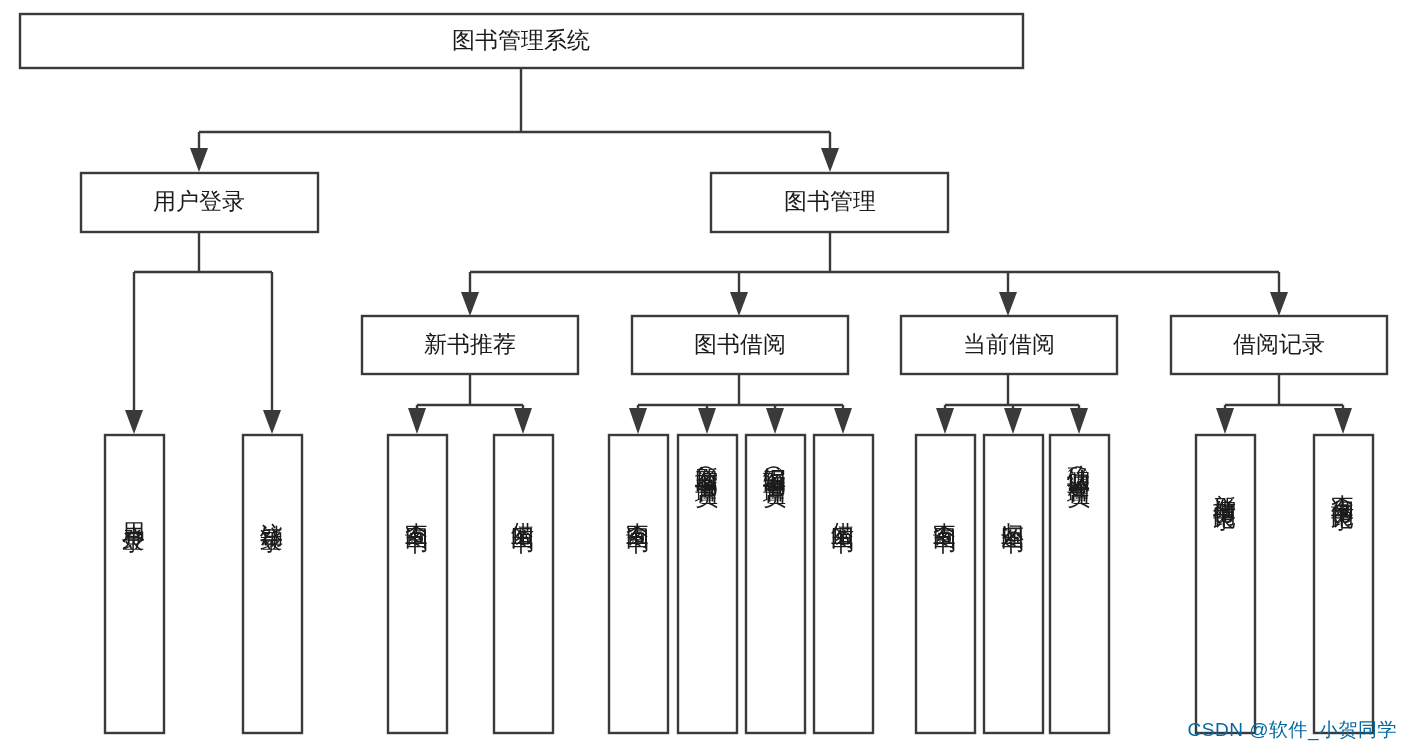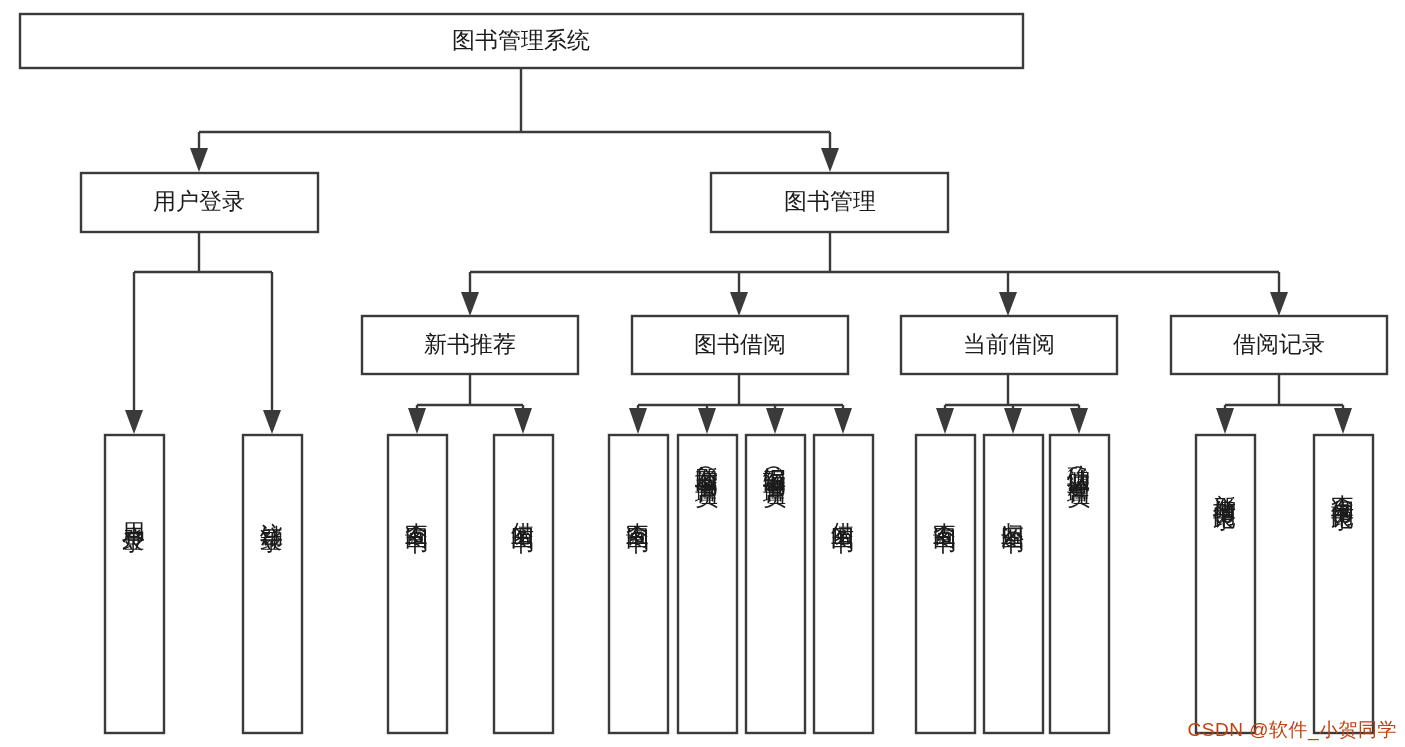--- a/index.html
+++ b/index.html
@@ -57,21 +57,21 @@
     text-orientation: upright;
     letter-spacing: 3px;
     white-space: pre;
   }
   .watermark {
     position: absolute;
     right: 8px;
     bottom: 4px;
     font-family: "Liberation Sans", "DejaVu Sans", sans-serif;
     font-size: 19px;
-    color: #c2410c;
+    color: #0369a1;
     letter-spacing: 0.5px;
     white-space: nowrap;
     pointer-events: none;
   }
 </style>
 </head>
 <body>
 
 <div id="diagram-root">
 

